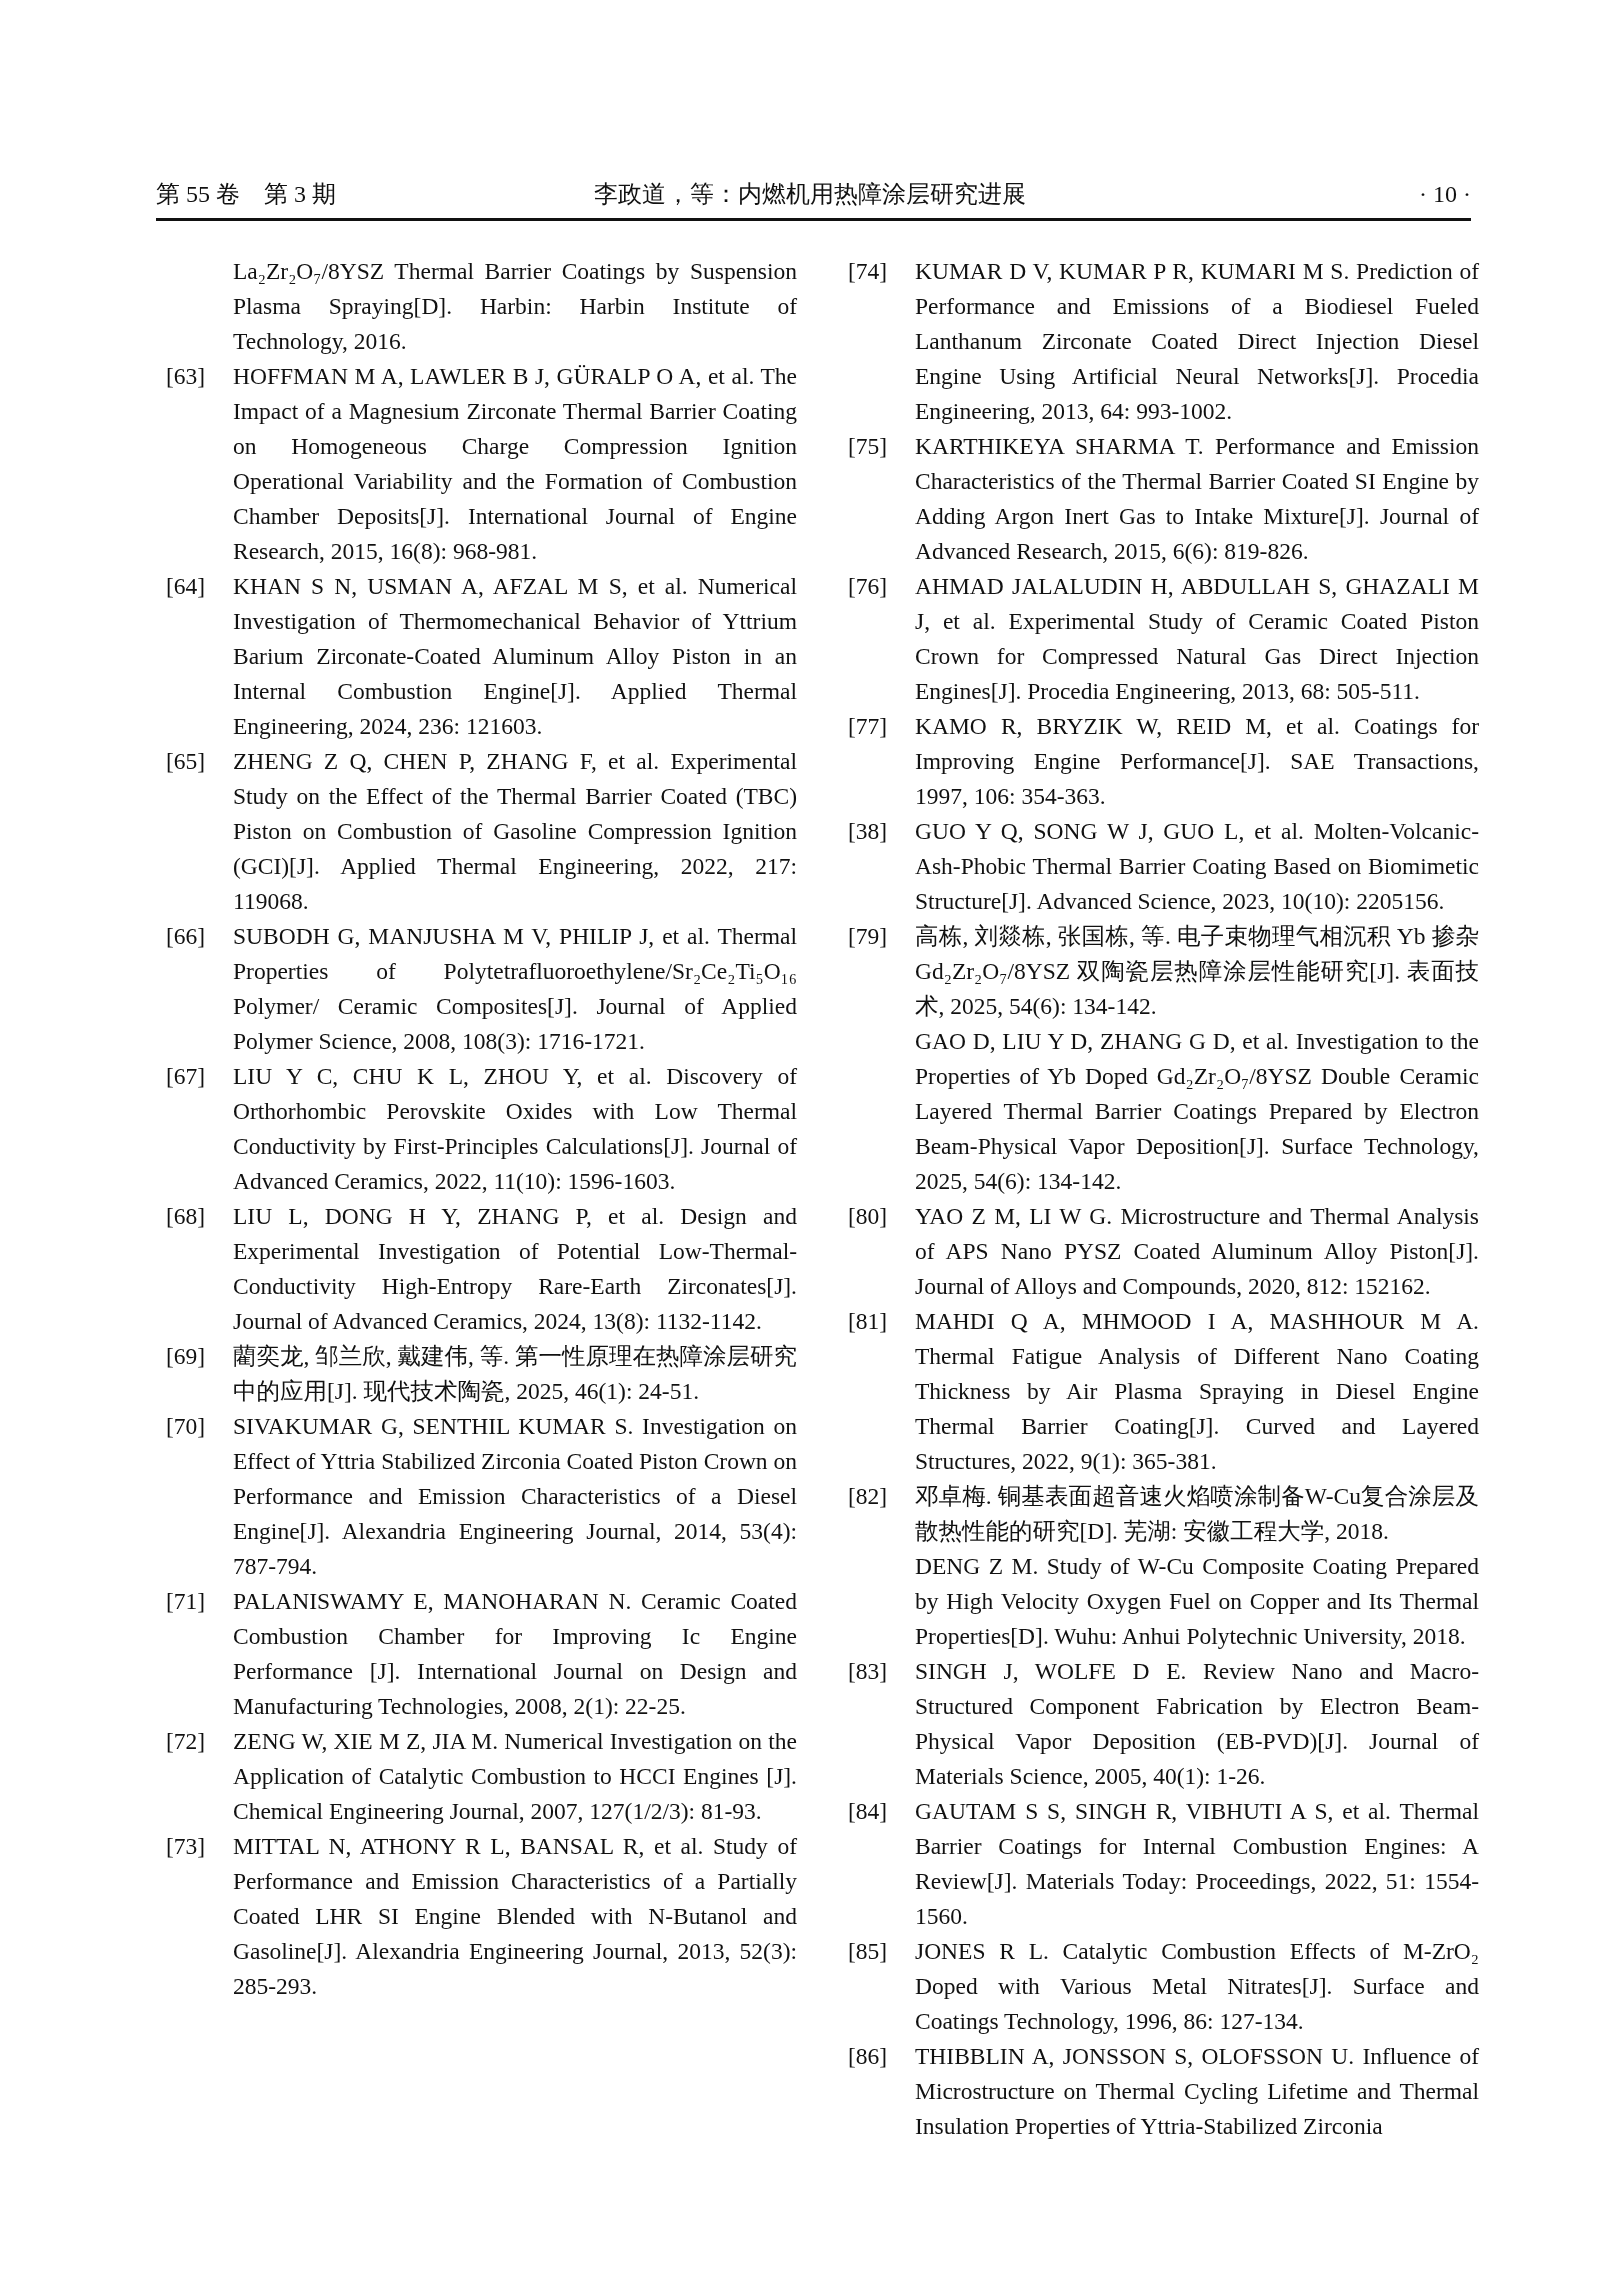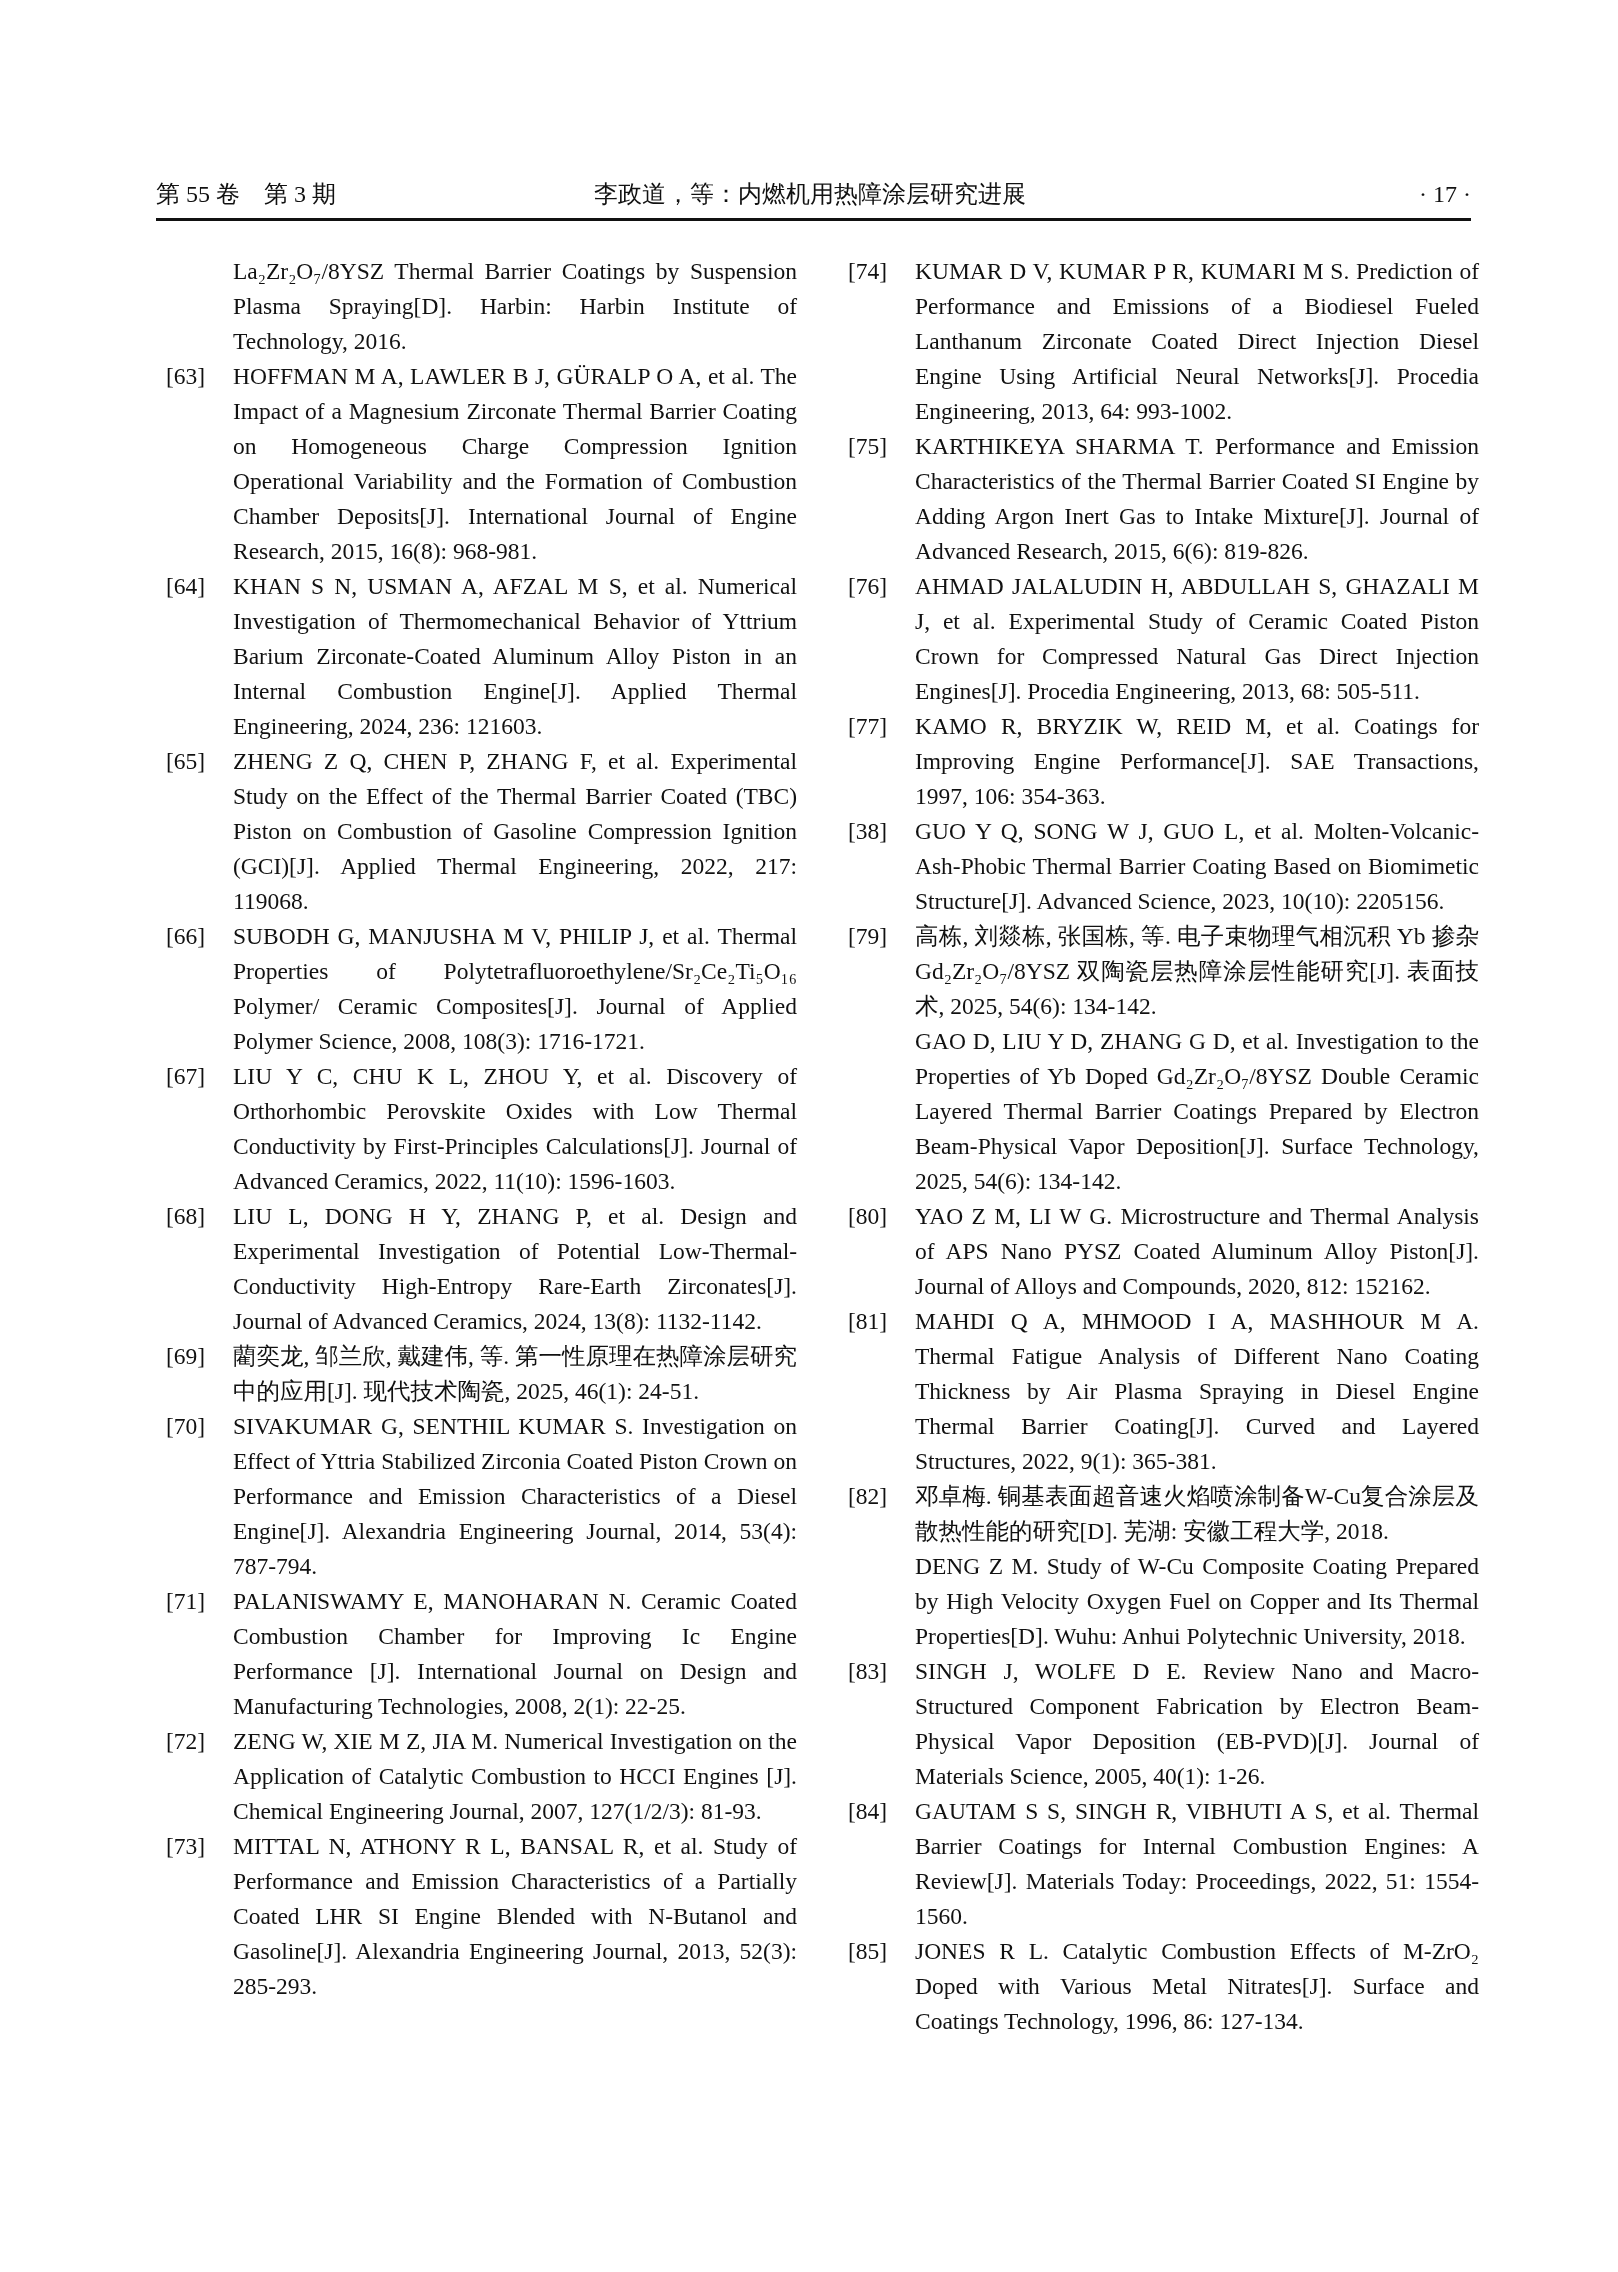--- a/index.html
+++ b/index.html
@@ -18,21 +18,21 @@
   .ref .num { position: absolute; left: 0; top: 0; }
   .ref .txt { display: block; }
   .ref .sub { display: block; }
 </style>
 </head>
 <body>
 
 <div class="header">
   <span class="h-left">第 55 卷　第 3 期</span>
   <span class="h-center">李政道，等：内燃机用热障涂层研究进展</span>
-  <span class="h-right">· 17 ·</span>
+  <span class="h-right">· 10 ·</span>
 </div>
 <div class="rule"></div>
 
 <div class="col col-left">
   <div class="ref">
       <span class="num"></span>
       <span class="txt">La₂Zr₂O₇/8YSZ Thermal Barrier Coatings by Suspension Plasma Spraying[D]. Harbin: Harbin Institute of Technology, 2016.</span>
     </div>
   <div class="ref">
       <span class="num">[63]</span>
@@ -124,14 +124,18 @@
       <span class="txt">SINGH J, WOLFE D E. Review Nano and Macro-Structured Component Fabrication by Electron Beam-Physical Vapor Deposition (EB-PVD)[J]. Journal of Materials Science, 2005, 40(1): 1-26.</span>
     </div>
   <div class="ref">
       <span class="num">[84]</span>
       <span class="txt">GAUTAM S S, SINGH R, VIBHUTI A S, et al. Thermal Barrier Coatings for Internal Combustion Engines: A Review[J]. Materials Today: Proceedings, 2022, 51: 1554-1560.</span>
     </div>
   <div class="ref">
       <span class="num">[85]</span>
       <span class="txt">JONES R L. Catalytic Combustion Effects of M-ZrO₂ Doped with Various Metal Nitrates[J]. Surface and Coatings Technology, 1996, 86: 127-134.</span>
     </div>
+  <div class="ref">
+      <span class="num">[86]</span>
+      <span class="txt">THIBBLIN A, JONSSON S, OLOFSSON U. Influence of Microstructure on Thermal Cycling Lifetime and Thermal Insulation Properties of Yttria-Stabilized Zirconia</span>
+    </div>
 </div>
 
 
 </body></html>

